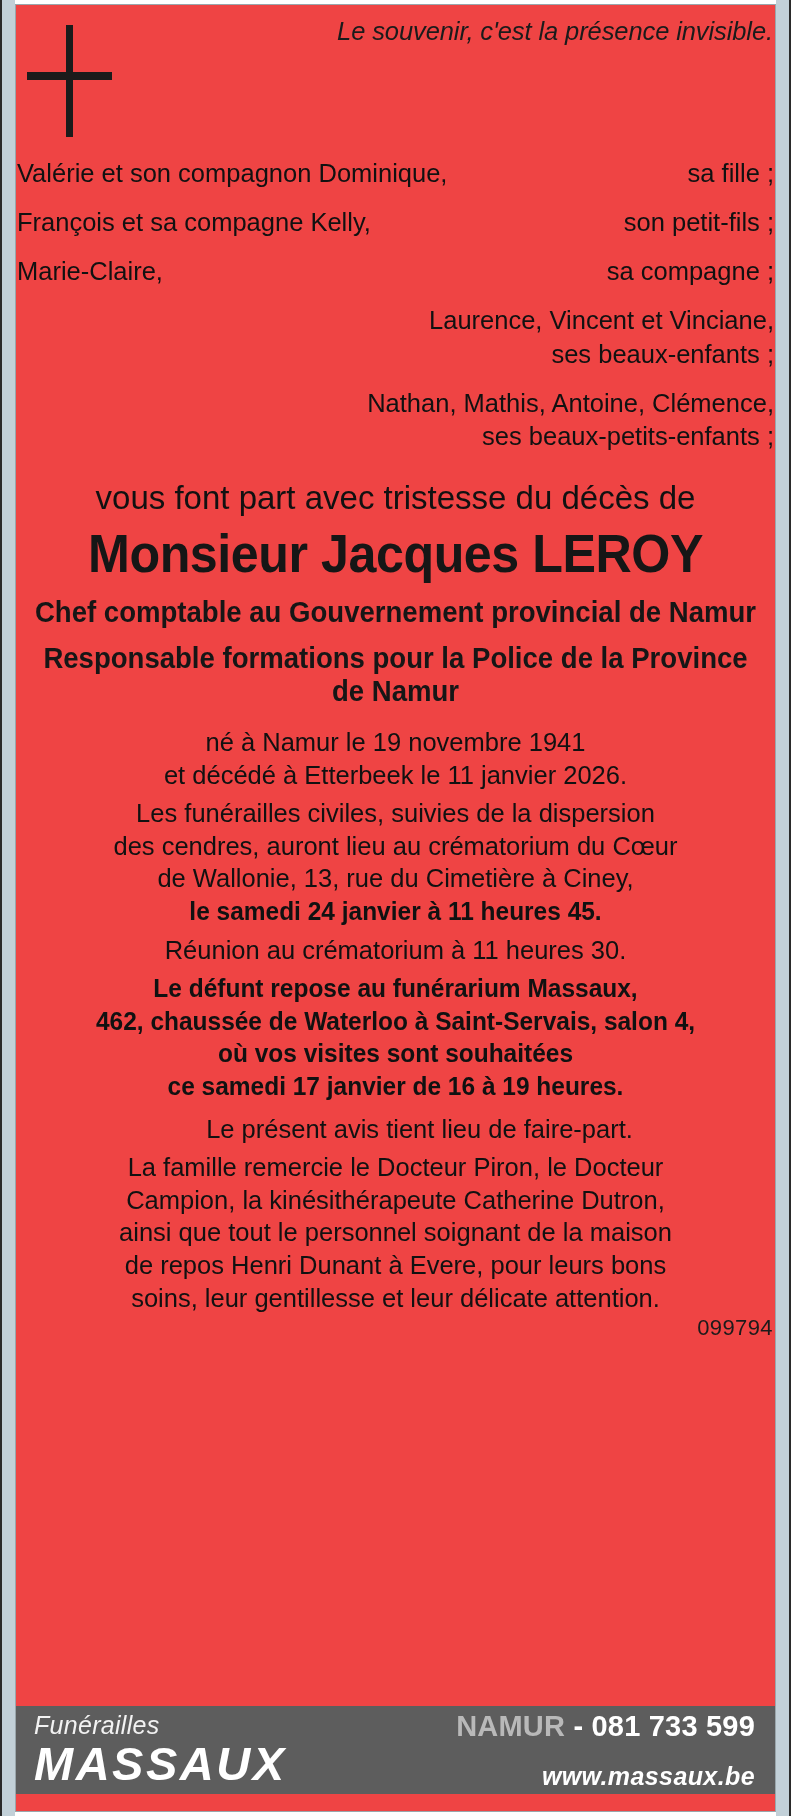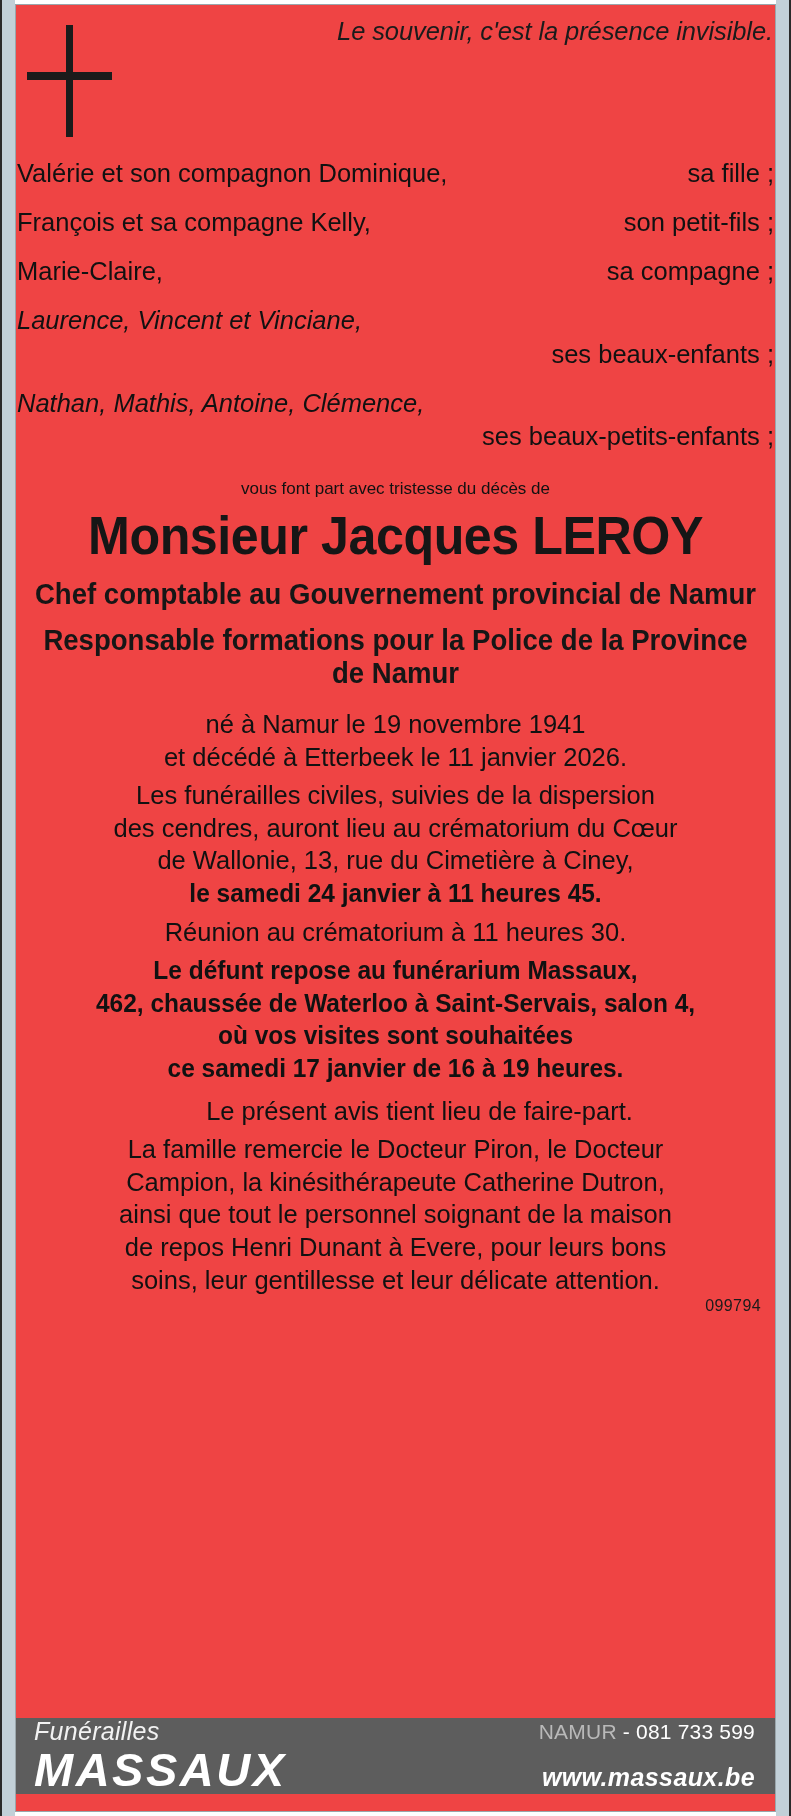--- a/index.html
+++ b/index.html
@@ -119,26 +119,26 @@
   }
   .rel-row .name { text-align: left; }
   .rel-row .role { text-align: right; }
 
   .rel-stack {
     font-size: 25.5px;
     color: #111111;
     line-height: 1.30;
     margin-bottom: 16px;
   }
-  .rel-stack .name { display: block; text-align: left; font-style: italic; }
+  .rel-stack .name { display: block; text-align: right; }
   .rel-stack .role { display: block; text-align: right; }
 
   .announce {
     text-align: center;
-    font-size: 17px;
+    font-size: 33px;
     color: #111111;
     margin-top: 26px;
     margin-bottom: 8px;
   }
 
   
   .deceased-name {
     text-align: center;
     font-weight: bold;
     font-size: 54px;
@@ -176,33 +176,33 @@
   .para.strong {
     font-weight: bold;
     transform: scaleX(0.96);
     transform-origin: center;
   }
   .para.gap-top { margin-top: 12px; padding-left: 48px; }
 
   
   .refnum {
     text-align: right;
-    font-size: 16px;
+    font-size: 22px;
     color: #1b1b1b;
-    padding-right: 14px;
+    padding-right: 2px;
     letter-spacing: 0.4px;
   }
 
   
   .banner {
     position: absolute;
     left: 16px;
     right: 16px;
     bottom: 22px;
-    height: 76px;
+    height: 88px;
     background: #5d5d5d;
     display: flex;
     align-items: center;
     justify-content: space-between;
     box-sizing: border-box;
     padding: 0 16px 0 18px;
   }
   .brand { line-height: 1; }
   .brand .brand-top {
     font-size: 25px;
@@ -219,22 +219,22 @@
     color: #ffffff;
     letter-spacing: 2.5px;
     display: block;
   }
   .contact {
     text-align: right;
     line-height: 1.06;
     padding-right: 4px;
   }
   .contact .phone-line {
-    font-size: 21px;
-    font-weight: normal;
+    font-size: 29px;
+    font-weight: bold;
     color: #ffffff;
     letter-spacing: 0.2px;
     white-space: nowrap;
   }
   .contact .phone-line .city { color: #b9b9b9; }
   .contact .web {
     font-size: 25px;
     font-style: italic;
     font-weight: bold;
     color: #ffffff;

